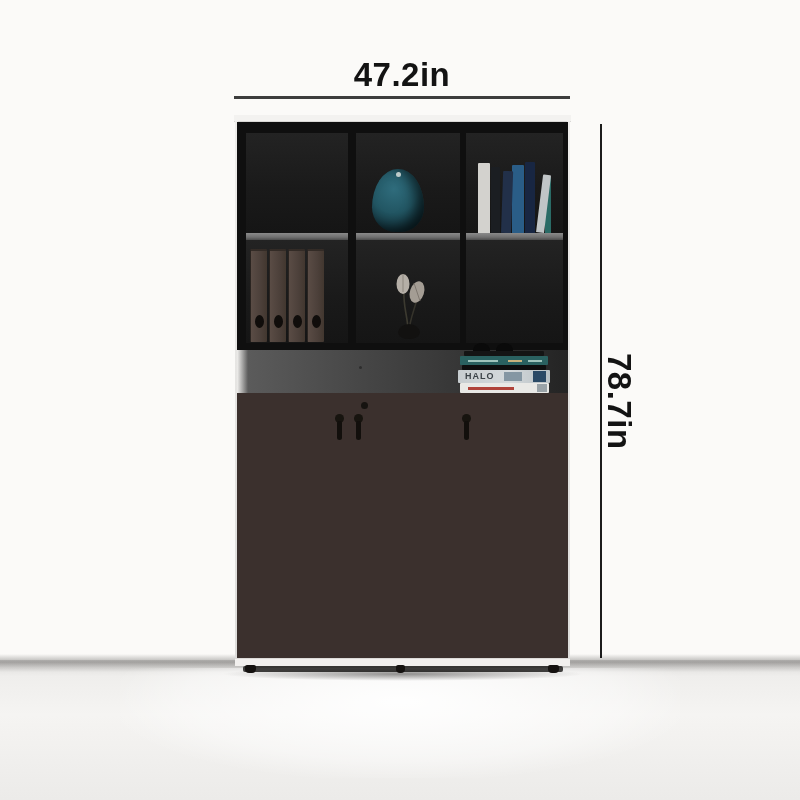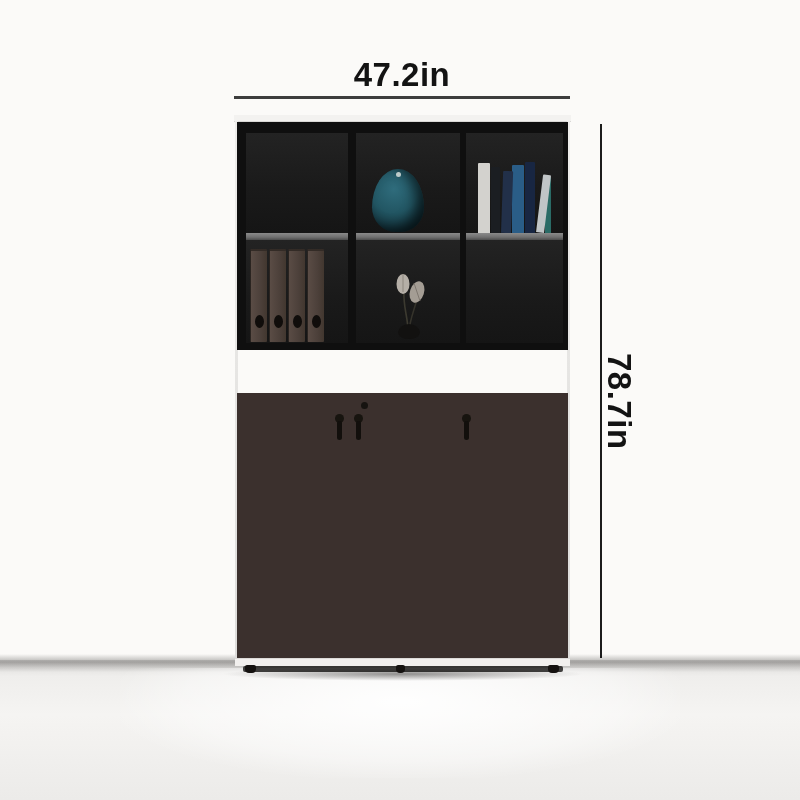--- a/index.html
+++ b/index.html
@@ -183,20 +183,45 @@
           <path d="M19 9 v18" stroke="#8d877f" stroke-width="1"></path>
           <ellipse cx="33" cy="27" rx="7" ry="11" fill="#a49d94" transform="rotate(18 33 27)"></ellipse>
           <path d="M30 18 l6 18" stroke="#7f7870" stroke-width="1"></path>
           <path d="M14 68 a11 9 0 0 1 22 0 q-2 6 -11 6 q-9 0 -11 -6 z" fill="#121110"></path>
         </svg>
       </div>
 
       <div class="comp c3 r2"></div>
     </div>
 
+    <div class="open-niche">
+      <div class="niche-wedge"></div>
+      <div class="niche-screw" style="left:122px;"></div>
+      <div class="niche-screw" style="left:244px;"></div>
+      <div class="grommet" style="left:236px;"></div>
+      <div class="grommet" style="left:259px;"></div>
+      <div class="book-stack">
+        <div class="hbook hb1"></div>
+        <div class="hbook hb2">
+            <i class="t1"></i>
+            <i class="t2"></i>
+            <i class="t3"></i>
+          </div>
+        <div class="hbook hb3"></div>
+        <div class="hbook hb4">
+          <span class="halo-text">HALO</span>
+          <span class="patch-mid"></span>
+          <span class="patch-blue"></span>
+        </div>
+        <div class="hbook hb5">
+            <i></i>
+            <b></b>
+          </div>
+      </div>
+    </div>
 
     <div class="doors">
       <div class="door d1"></div>
       <div class="door d2"></div>
       <div class="door d3"></div>
       <div class="keyhole"></div>
     </div>
     <div class="handle h1">
         <div class="knob"></div>
         <div class="hbar"></div>

